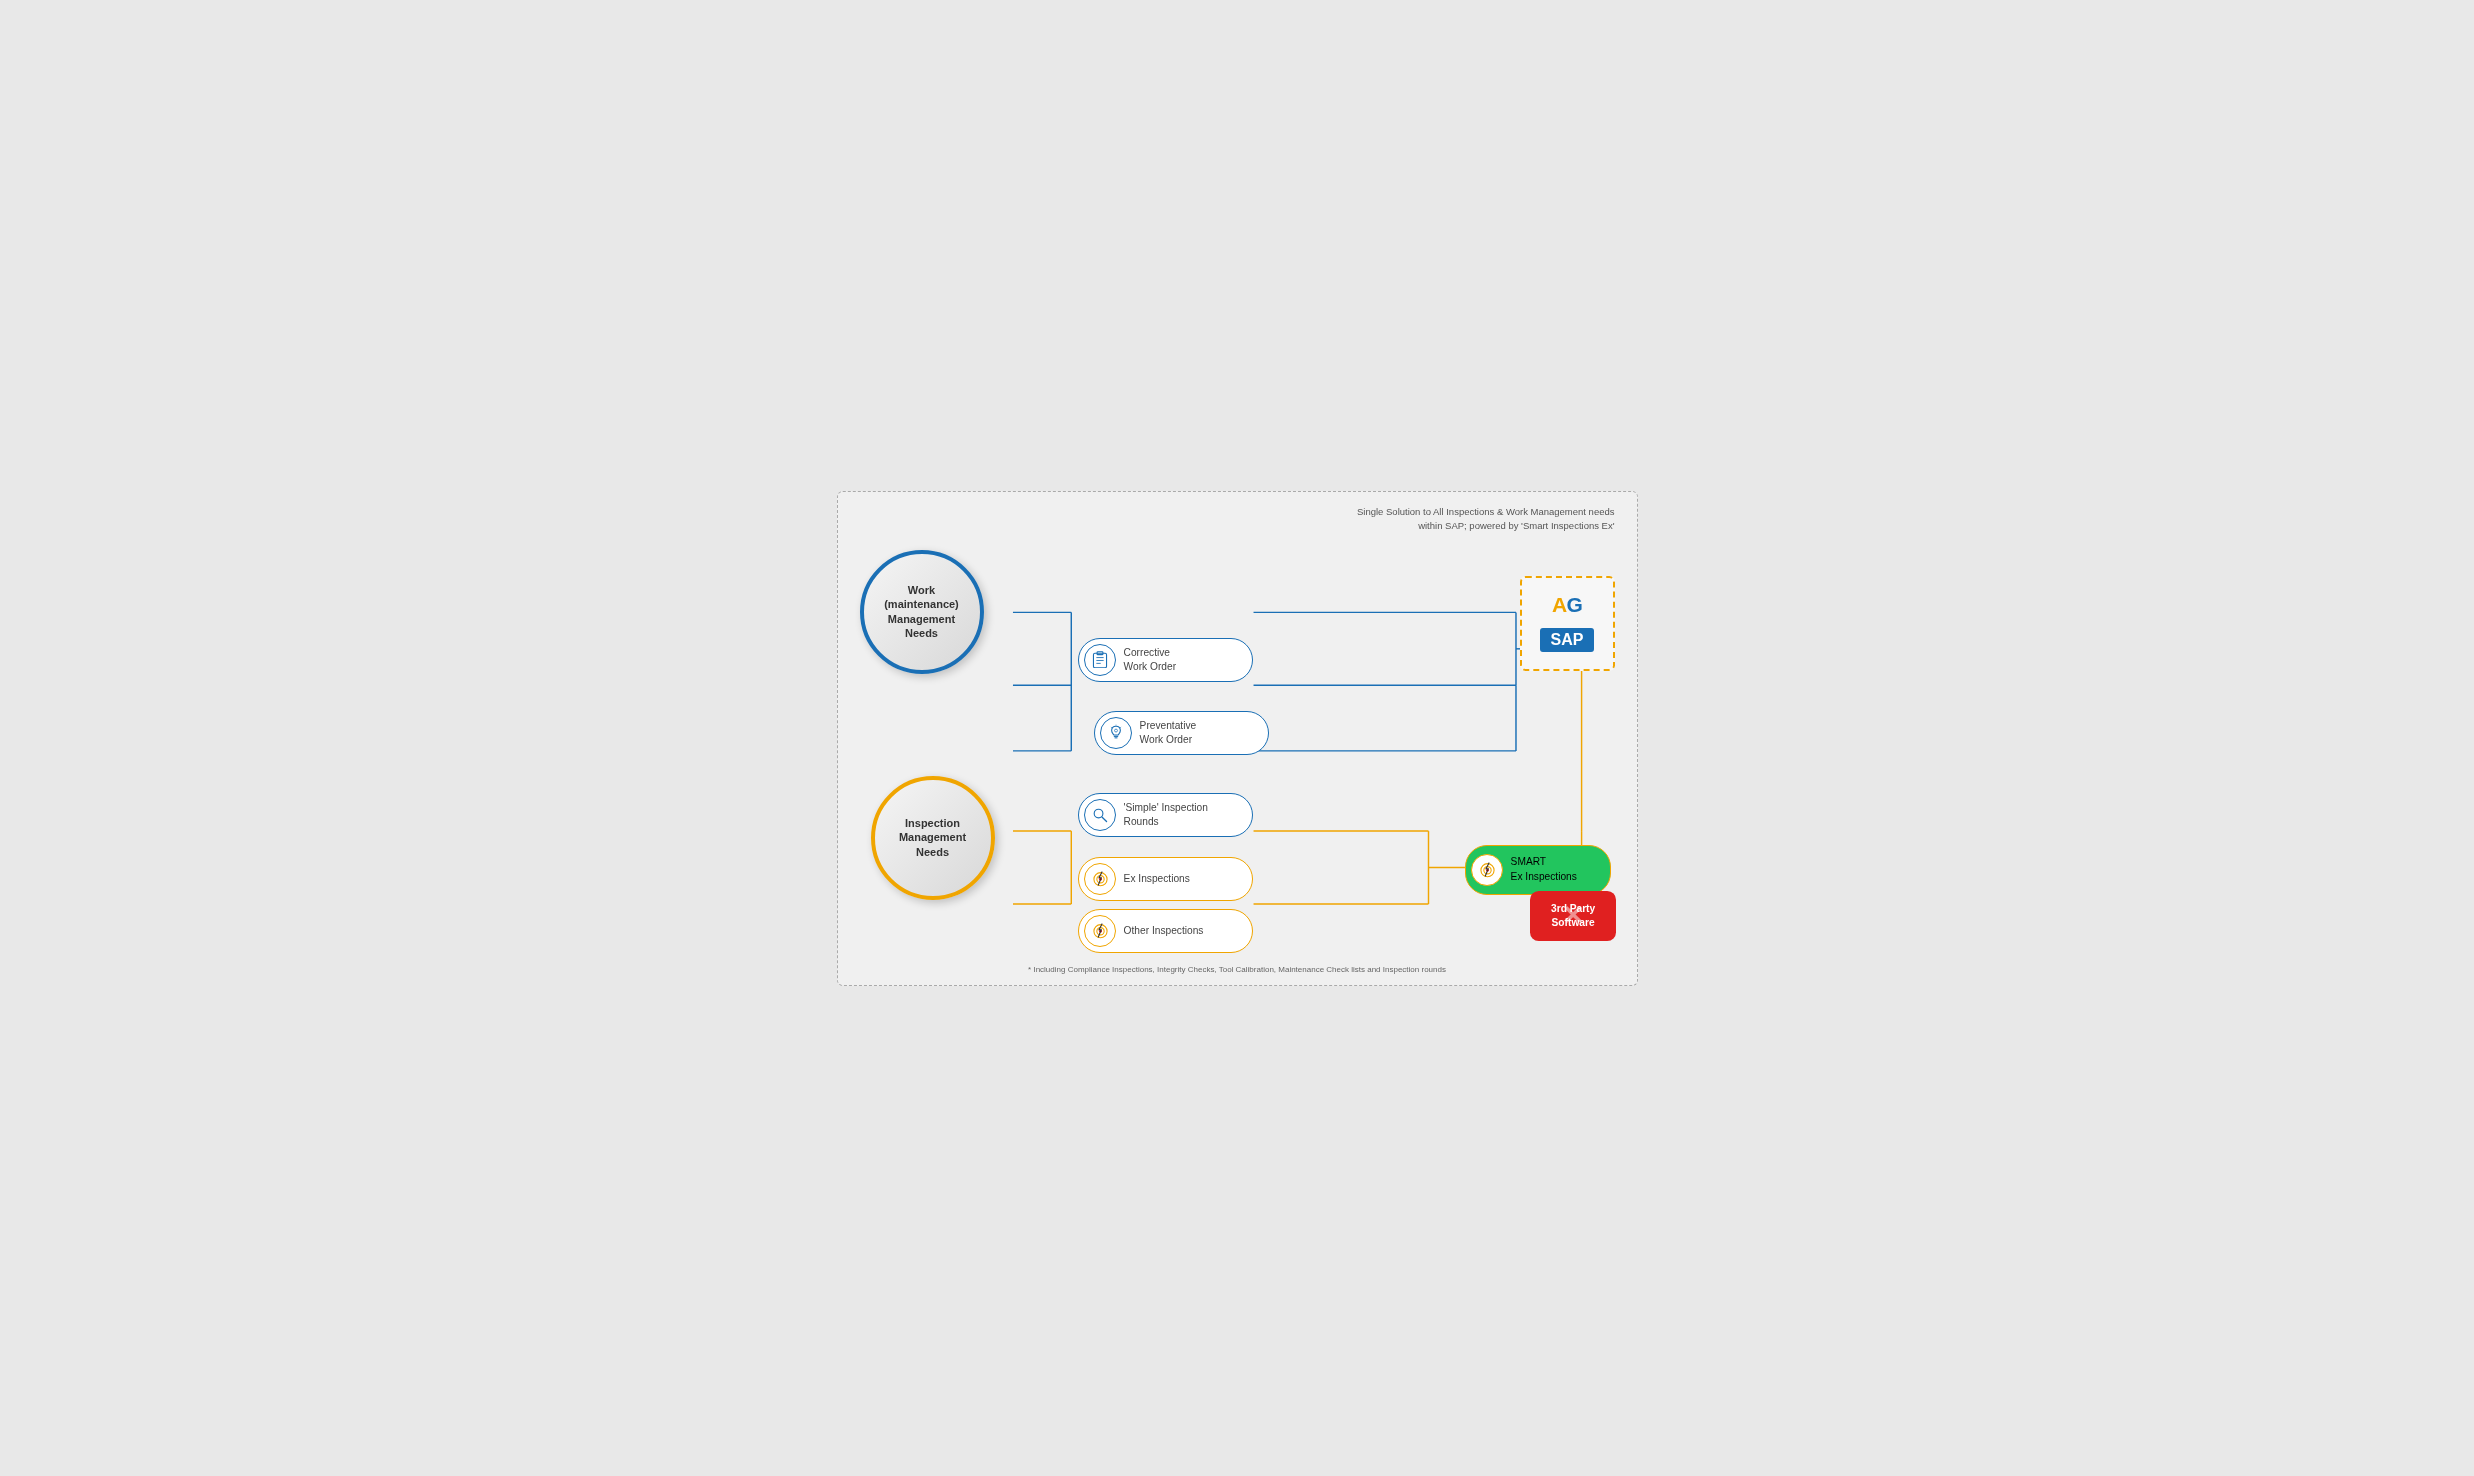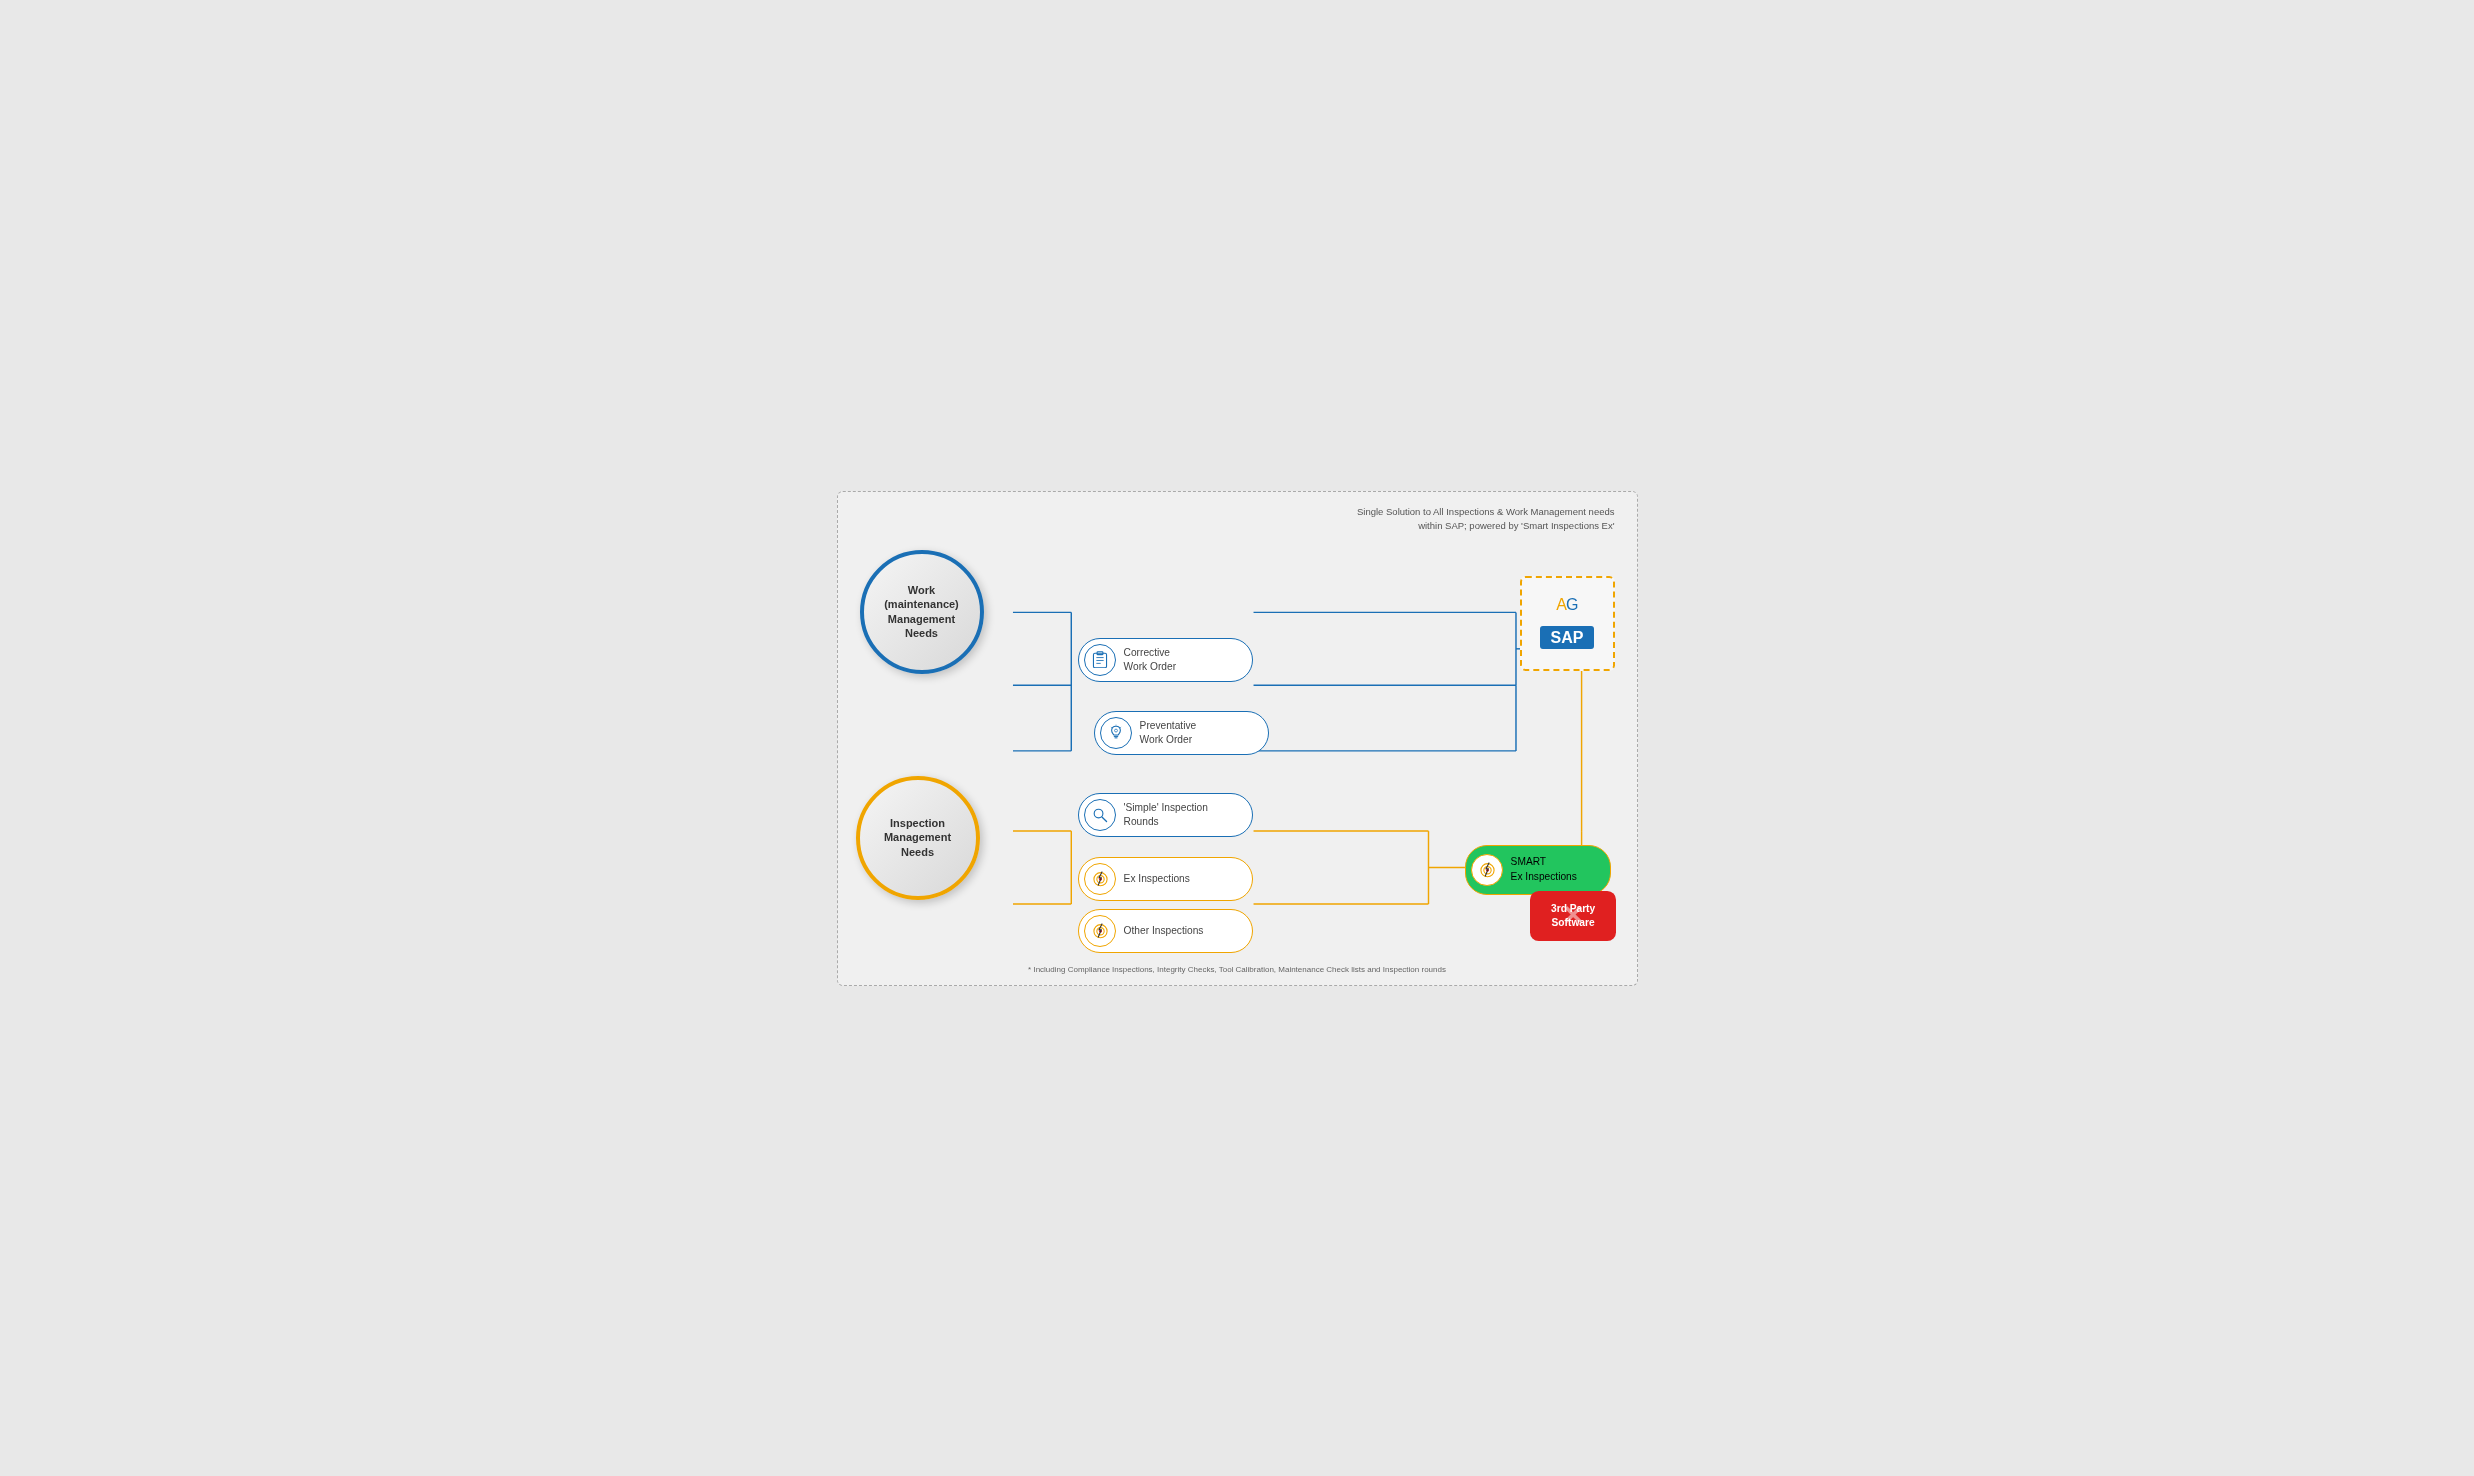--- a/index.html
+++ b/index.html
@@ -57,21 +57,21 @@
       text-align: center;
       font-size: 11px;
       font-weight: 700;
       color: #333;
       line-height: 1.3;
       box-shadow: 2.9px 2.9px 8.7px rgba(0,0,0,0.2);
       z-index: 10;
     }
     .circle-inspection {
       position: absolute;
-      left: 18px;
+      left: 33px;
       top: 284px;
       width: 124px;
       height: 124px;
       border-radius: 50%;
       background: linear-gradient(135deg, #f5f5f5 0%, #d8d8d8 100%);
       border: 4.4px solid #f0a500;
       display: flex;
       align-items: center;
       justify-content: center;
       text-align: center;
@@ -142,22 +142,22 @@
       border: 2.2px dashed #f0a500;
       border-radius: 5.8px;
       background: #f7f7f7;
       display: flex;
       flex-direction: column;
       align-items: center;
       justify-content: center;
       z-index: 10;
     }
     .ag-logo {
-      font-size: 16px;
-      font-weight: 400;
+      font-size: 21px;
+      font-weight: 700;
       color: #f0a500;
       letter-spacing: -0.7px;
       line-height: 1;
     }
     .ag-logo span { color: #1a6fb5; }
     .sap-logo {
       background: #1a6fb5;
       color: white;
       font-size: 16px;
       font-weight: 900;

